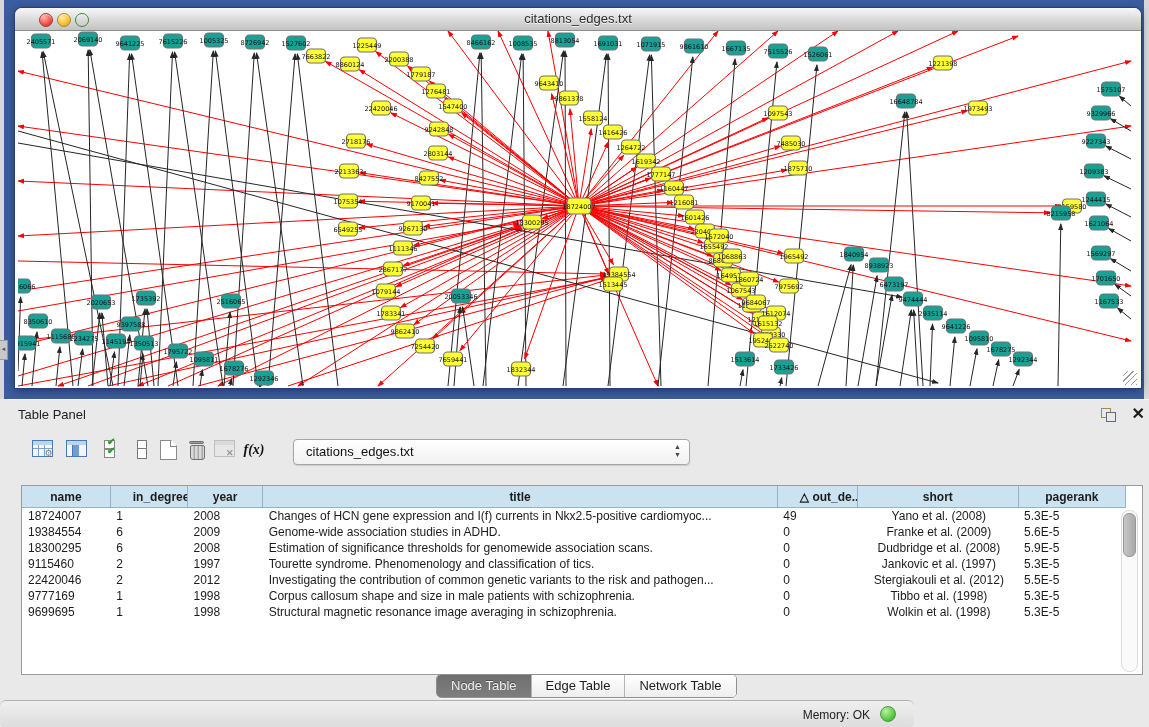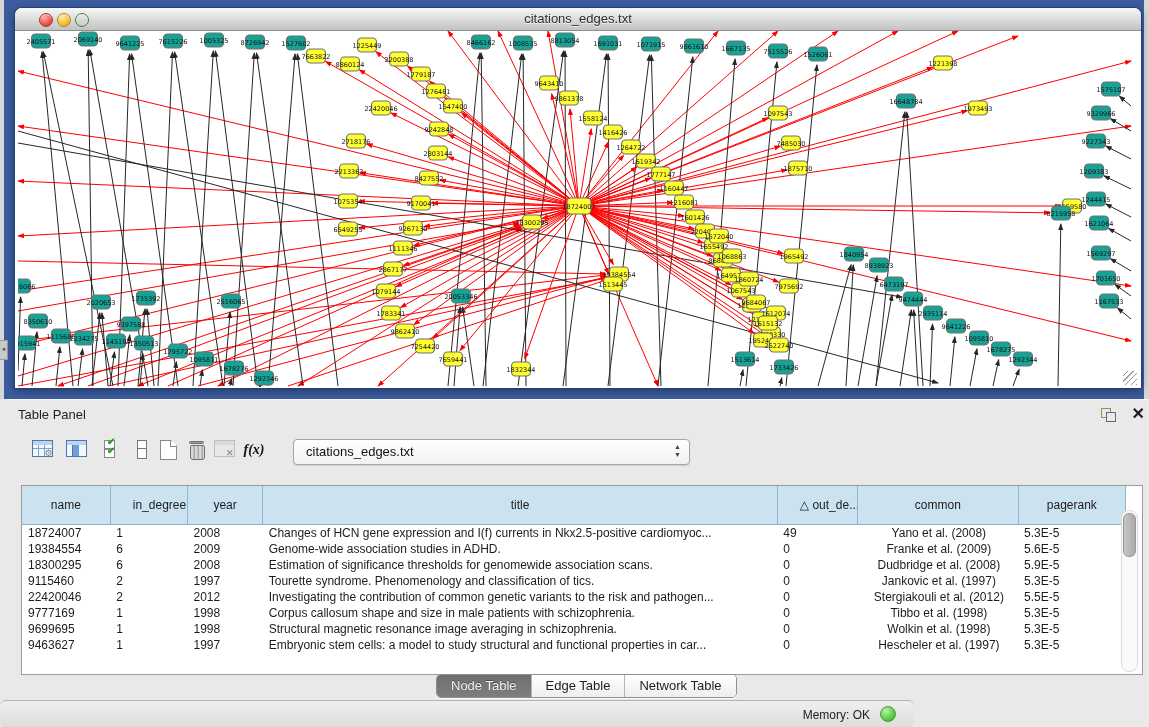--- a/index.html
+++ b/index.html
@@ -54,21 +54,21 @@
   .trash-ico{display:inline-block;width:15px;height:18px;position:relative;}
   .trash-ico .lid{position:absolute;left:0;top:1px;width:15px;height:3px;background:#9c9c9c;border-radius:2px;border:1px solid #6f6f6f;box-sizing:border-box;}
   .trash-ico .can{position:absolute;left:1px;top:5px;width:13px;height:13px;border:1px solid #6f6f6f;border-radius:2px 2px 3px 3px;background:repeating-linear-gradient(90deg,#d9d9d9,#d9d9d9 2px,#a8a8a8 3px,#a8a8a8 4px);}
   .fx-ico{font-family:"Liberation Serif",serif;font-style:italic;font-weight:bold;font-size:14px;color:#111;}
   .dropdown{position:absolute;left:285px;top:7px;width:395px;height:24px;background:linear-gradient(#ffffff,#f1f1f1);border:1px solid #a6a6a6;border-radius:4px;box-shadow:0 1px 1px rgba(0,0,0,.12);}
   .dropdown .val{position:absolute;left:12px;top:4px;font-size:13px;color:#111;}
   .dropdown .stepper{position:absolute;right:8px;top:3px;font-size:7px;line-height:8px;color:#444;text-align:center;}
 
   .tablebox{position:absolute;left:13px;top:85px;width:1120px;height:188px;background:#fff;border:1px solid #9b9b9b;overflow:hidden;}
   table.grid{border-collapse:collapse;table-layout:fixed;width:1104px;font-size:12px;color:#1c1c1c;}
-  table.grid th{background:#cbe3f1;border-right:1px solid #8fb6cc;border-bottom:1px solid #8fb6cc;font-weight:normal;font-size:12px;height:38px;padding:0 22px;overflow:hidden;white-space:nowrap;}
+  table.grid th{background:#cbe3f1;border-right:1px solid #8fb6cc;border-bottom:1px solid #8fb6cc;font-weight:bold;font-size:12px;height:21px;padding:0 22px;overflow:hidden;white-space:nowrap;}
   table.grid td{height:16px;padding:0 4px 0 6px;overflow:hidden;white-space:nowrap;border:none;}
   td.c-short{text-align:center;}
   .vscroll{position:absolute;right:4px;top:24px;width:15px;height:160px;background:#fafafa;border:1px solid #dcdcdc;border-radius:8px;}
   .vscroll .thumb{position:absolute;left:1px;top:2px;width:11px;height:42px;border-radius:6px;background:linear-gradient(90deg,#c7c7c7,#a9a9a9);border:1px solid #979797;}
 
   .tabbar{position:absolute;left:428px;top:274px;height:22px;display:flex;border:1px solid #8f8f8f;border-radius:5px;overflow:hidden;background:#fff;box-shadow:0 1px 0 rgba(255,255,255,.8);}
   .seg{padding:3px 14px 0 14px;font-size:13px;color:#1d1d1d;background:linear-gradient(#ffffff,#eeeeee);border-right:1px solid #b5b5b5;cursor:pointer;}
   .seg:last-child{border-right:none;}
   .seg.sel{background:linear-gradient(#6f6f6f,#7e7e7e);color:#efefef;text-shadow:0 -1px 0 #4d4d4d;}
 
@@ -784,21 +784,21 @@
             <col style="width: 160px;">
             <col style="width: 107px;">
           </colgroup>
         <thead>
             <tr id="hdr">
               <th>name</th>
               <th>in_degree</th>
               <th>year</th>
               <th>title</th>
               <th style="text-align: left;">△ out_de...</th>
-              <th>common</th>
+              <th>short</th>
               <th>pagerank</th>
             </tr>
           </thead>
         <tbody id="tbody">
             <tr>
               <td>18724007</td>
               <td>1</td>
               <td>2008</td>
               <td>Changes of HCN gene expression and I(f) currents in Nkx2.5-positive cardiomyoc...</td>
               <td>49</td>
@@ -852,29 +852,20 @@
             </tr>
             <tr>
               <td>9699695</td>
               <td>1</td>
               <td>1998</td>
               <td>Structural magnetic resonance image averaging in schizophrenia.</td>
               <td>0</td>
               <td class="c-short">Wolkin et al. (1998)</td>
               <td>5.3E-5</td>
             </tr>
-            <tr>
-              <td>9463627</td>
-              <td>1</td>
-              <td>1997</td>
-              <td>Embryonic stem cells: a model to study structural and functional properties in car...</td>
-              <td>0</td>
-              <td class="c-short">Hescheler et al. (1997)</td>
-              <td>5.3E-5</td>
-            </tr>
           </tbody>
       </table>
       <div class="vscroll">
           <div class="thumb"></div>
         </div>
     </div>
 
     <div class="tabbar" id="tabbar">
         <div class="seg sel">Node Table</div>
         <div class="seg">Edge Table</div>

